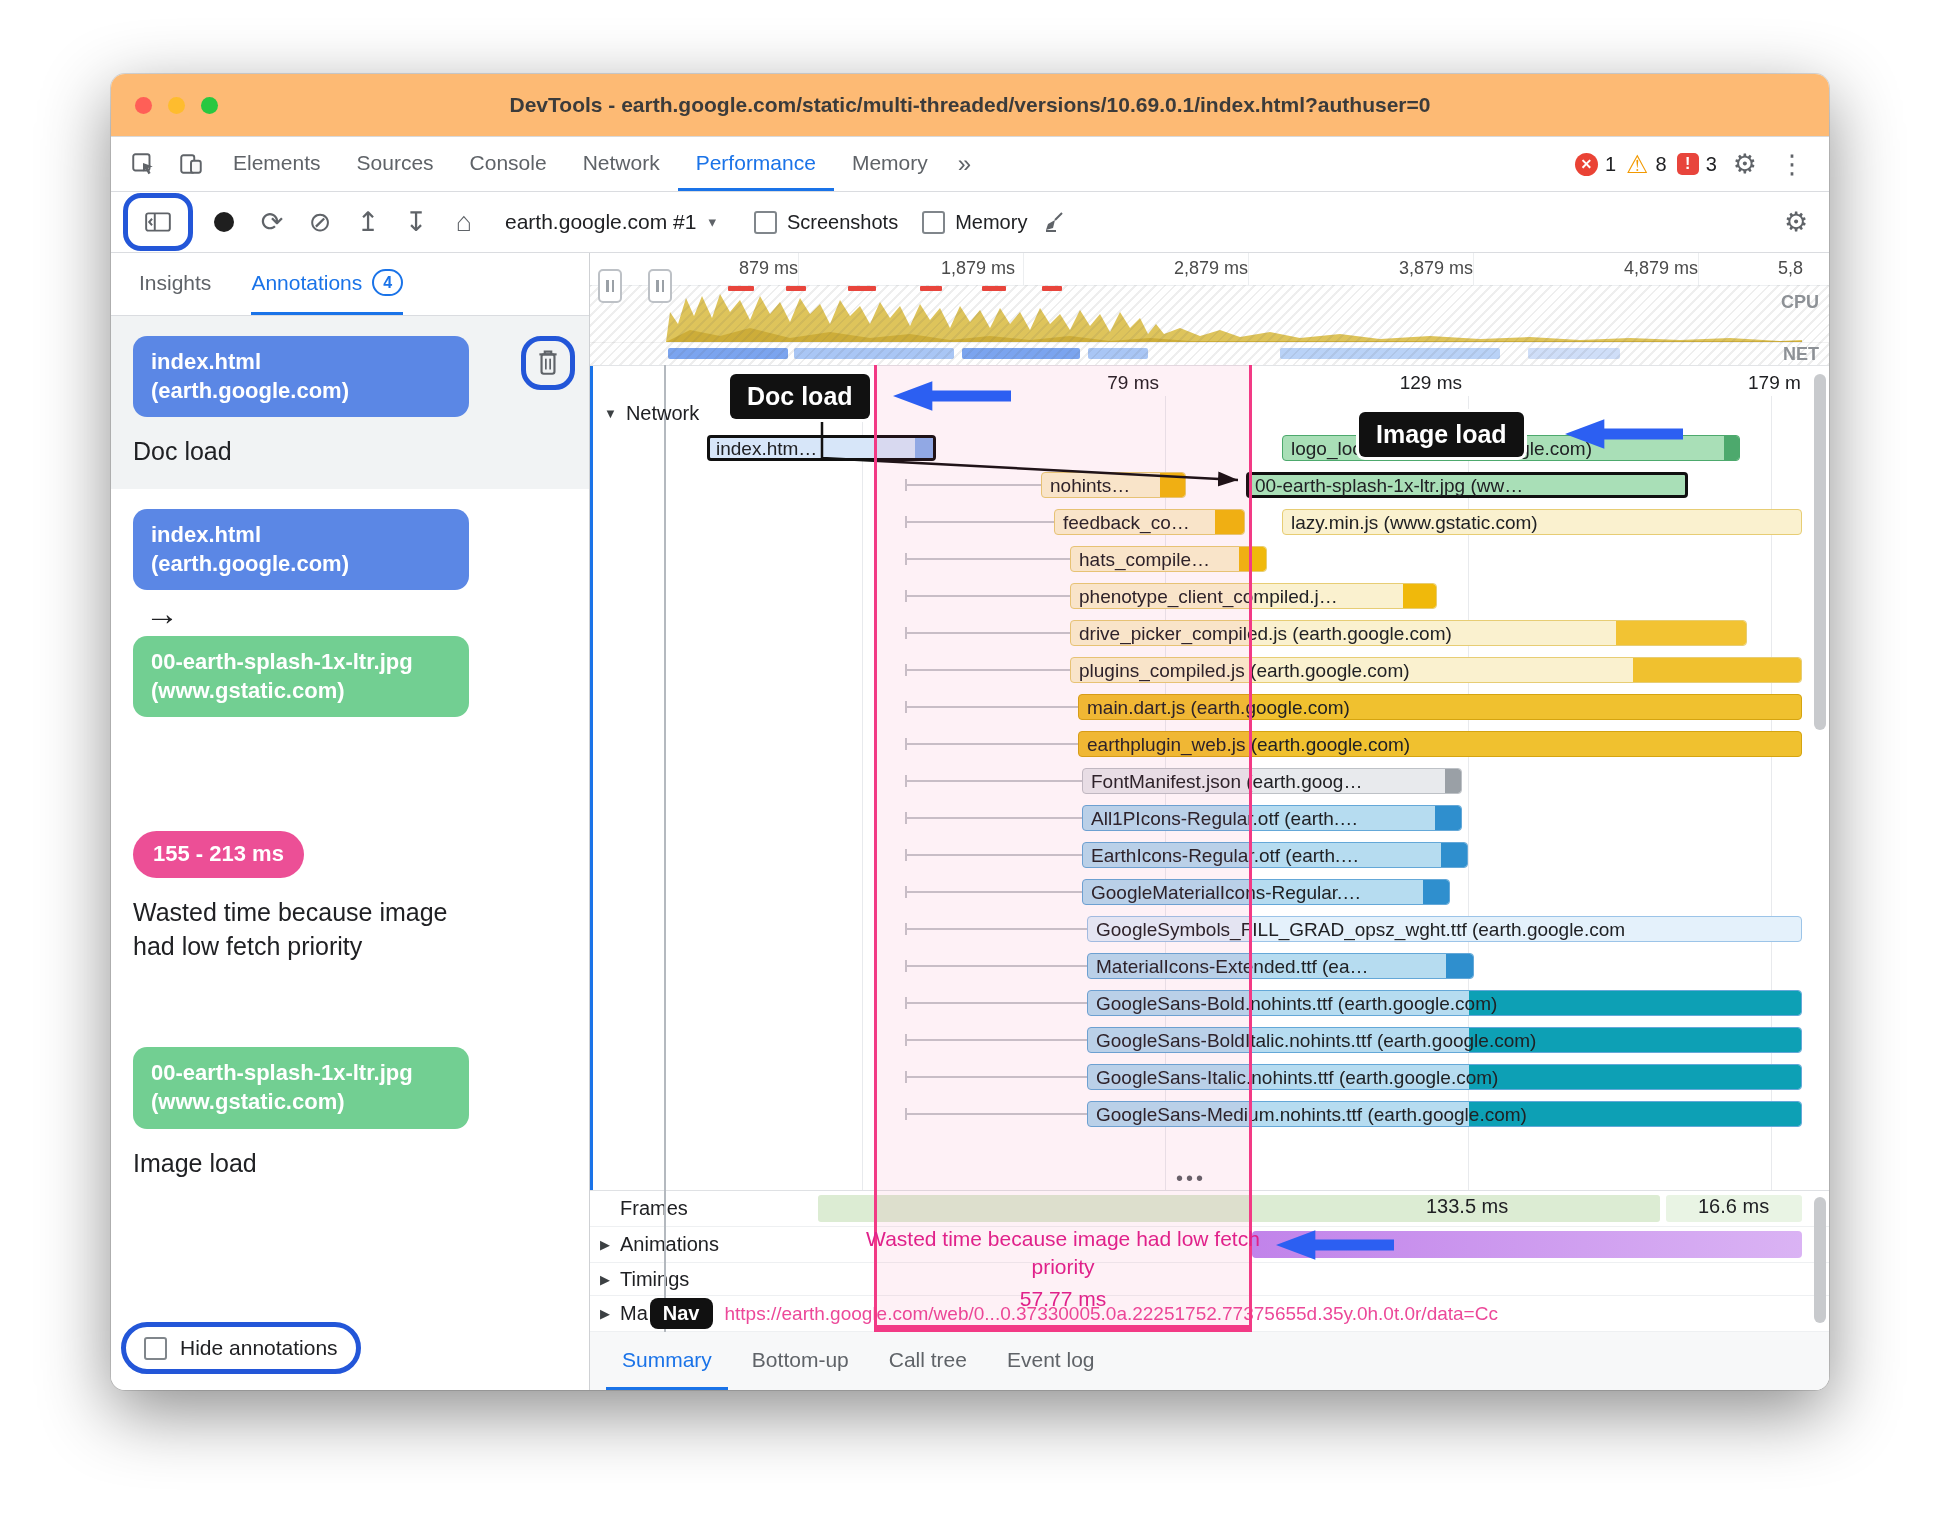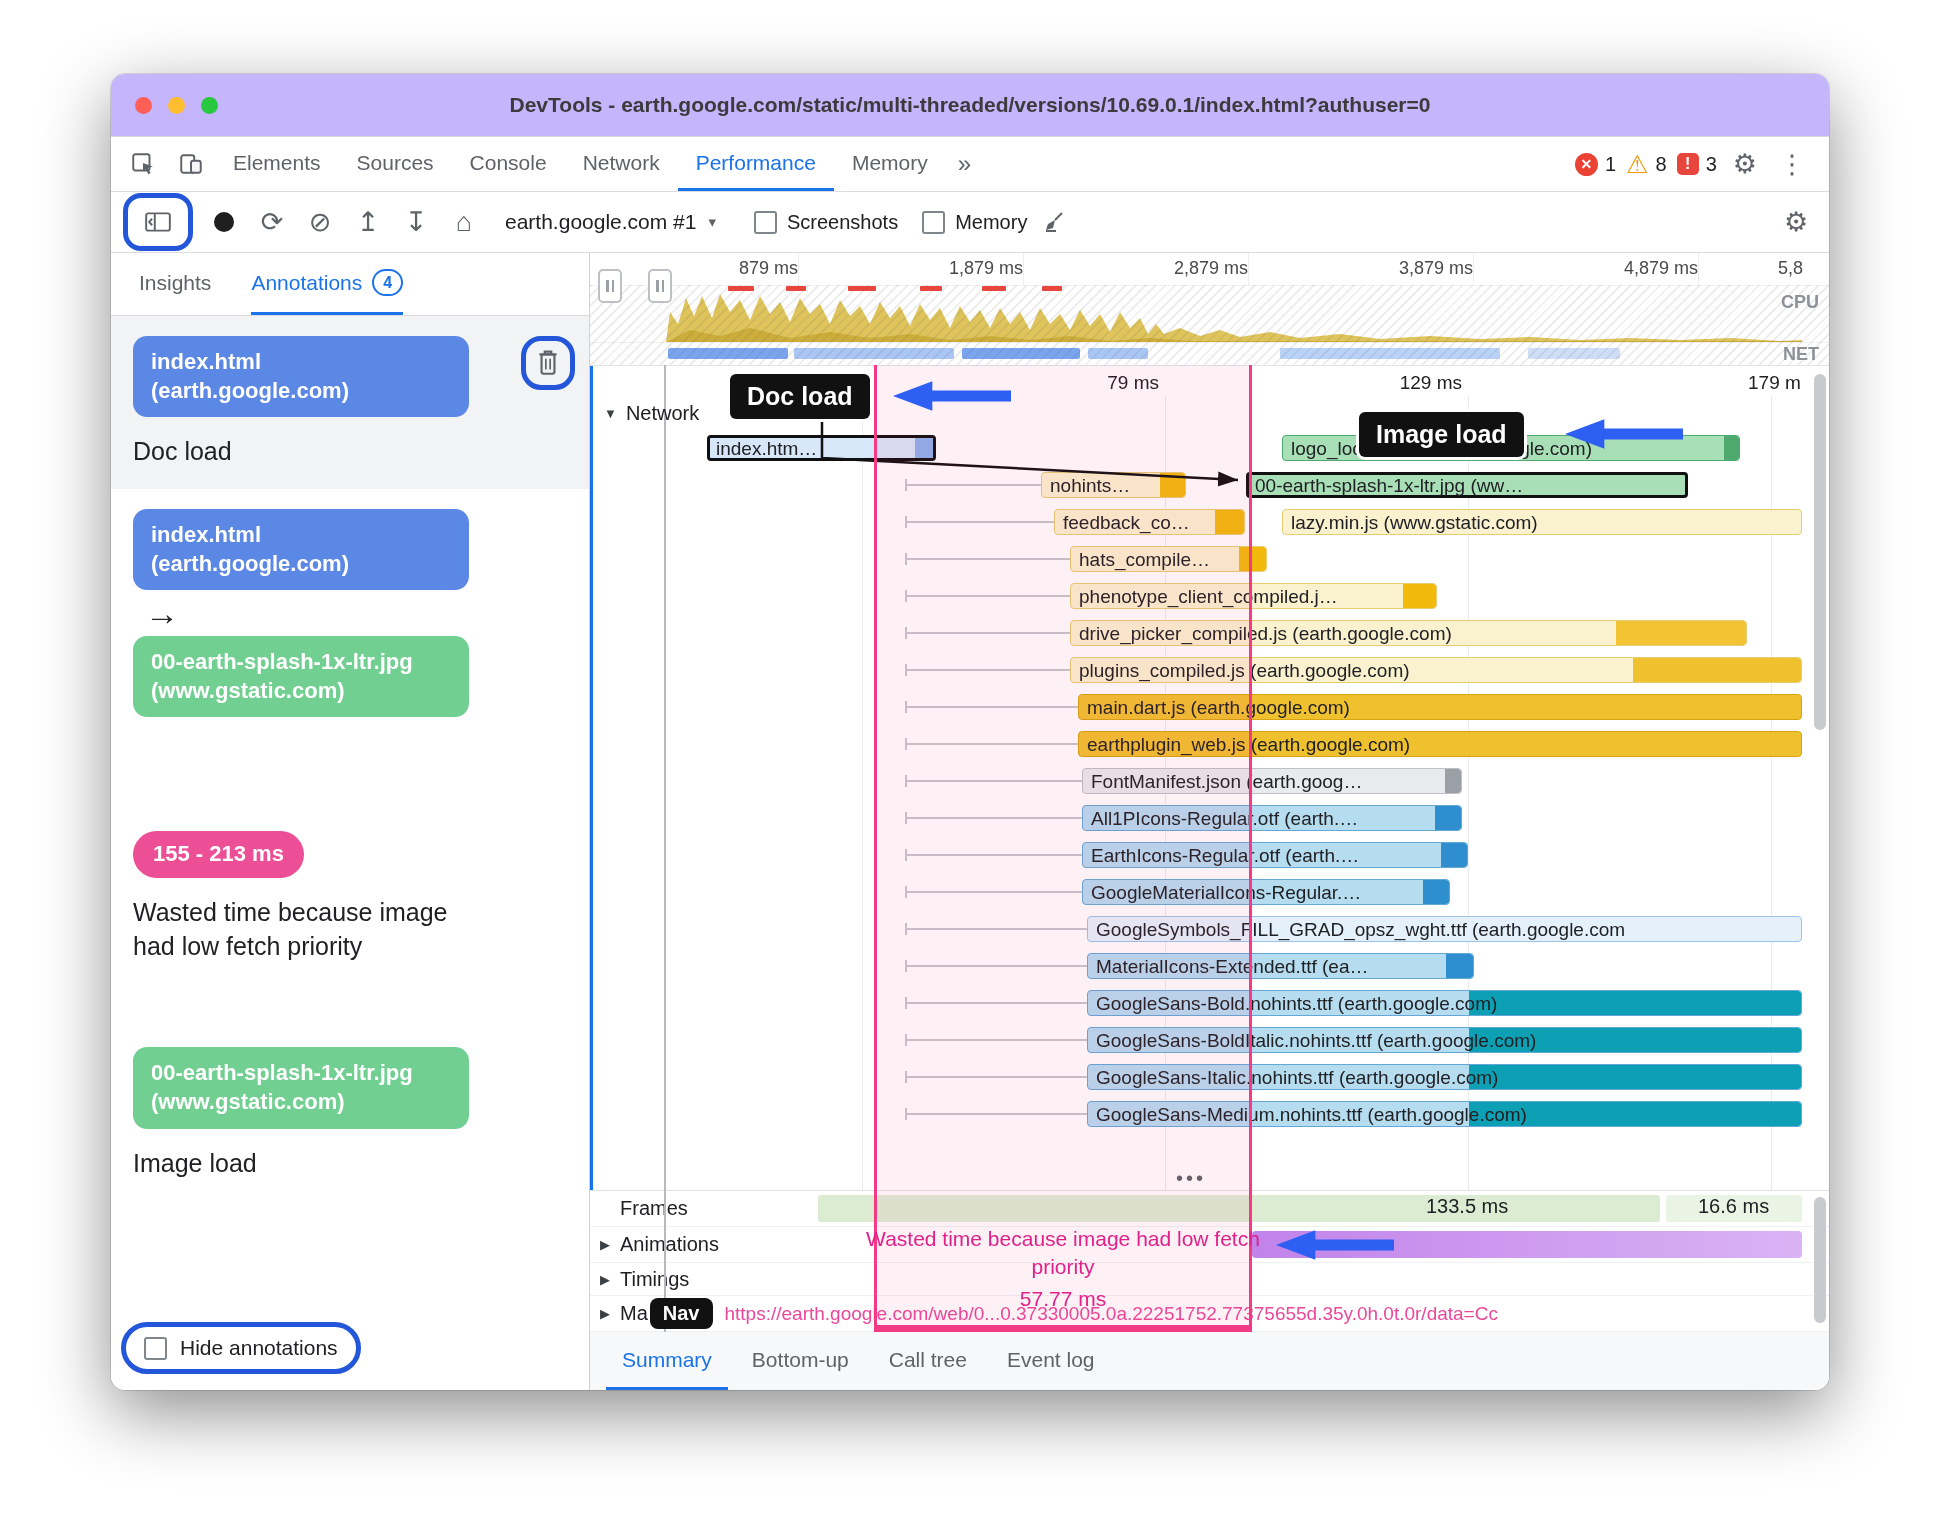--- a/index.html
+++ b/index.html
@@ -1,20 +1,20 @@
 <!DOCTYPE html>
 <html><head>
 <meta charset="utf-8">
 <style>
   html,body{margin:0;padding:0;}
   body{width:1940px;height:1538px;background:#ffffff;font-family:"Liberation Sans",sans-serif;position:relative;overflow:hidden;color:#202124;}
   .window{position:absolute;left:111px;top:74px;width:1718px;height:1316px;background:#fff;border-radius:14px;
     box-shadow:0 22px 70px rgba(0,0,0,.45),0 0 0 1px rgba(0,0,0,.12);overflow:hidden;display:flex;flex-direction:column;}
   
-  .titlebar{height:62px;background:#c4b5fd;border-bottom:1px solid #d9d9d9;display:flex;align-items:center;position:relative;flex:0 0 auto;}
+  .titlebar{height:62px;background:#fdba74;border-bottom:1px solid #d9d9d9;display:flex;align-items:center;position:relative;flex:0 0 auto;}
   .traffic{position:absolute;left:24px;display:flex;gap:16px;}
   .light{width:17px;height:17px;border-radius:50%;display:inline-block;}
   .light.red{background:#ff5f57;}.light.yellow{background:#febc2e;}.light.green{background:#28c840;}
   .title{flex:1;text-align:center;font-size:21px;font-weight:bold;color:#3b3b3b;}
   
   .tabbar{height:54px;display:flex;align-items:stretch;border-bottom:1px solid #dadce0;padding:0 8px;background:#fff;flex:0 0 auto;}
   .icon-btn{width:48px;display:flex;align-items:center;justify-content:center;color:#5f6368;}
   .icon-btn svg{stroke:#5f6368;fill:none;stroke-width:1.8;}
   .tab{display:flex;align-items:center;padding:0 18px;font-size:21px;color:#5f6368;border-bottom:3px solid transparent;}
   .tab.active{color:#1a73e8;border-bottom-color:#1a73e8;}
@@ -266,21 +266,21 @@
           <span>Hide annotations</span>
         </span>
       </div>
     </div>
 
     <div class="main">
 
       <div class="overview">
         <div class="ov-ruler">
           <span class="ov-tick" style="left:128px;width:80px;">879 ms</span>
-          <span class="ov-tick" style="left:353px;width:80px;">1,879 ms</span>
+          <span class="ov-tick" style="left:345px;width:80px;">1,879 ms</span>
           <span class="ov-tick" style="left:578px;width:80px;">2,879 ms</span>
           <span class="ov-tick" style="left:803px;width:80px;">3,879 ms</span>
           <span class="ov-tick" style="left:1028px;width:80px;">4,879 ms</span>
           <span class="ov-tick" style="left:1188px;width:30px;text-align:left;">5,8</span>
           <span class="ov-grid" style="left:208px;"></span>
           <span class="ov-grid" style="left:433px;"></span>
           <span class="ov-grid" style="left:658px;"></span>
           <span class="ov-grid" style="left:883px;"></span>
           <span class="ov-grid" style="left:1108px;"></span>
         </div>

